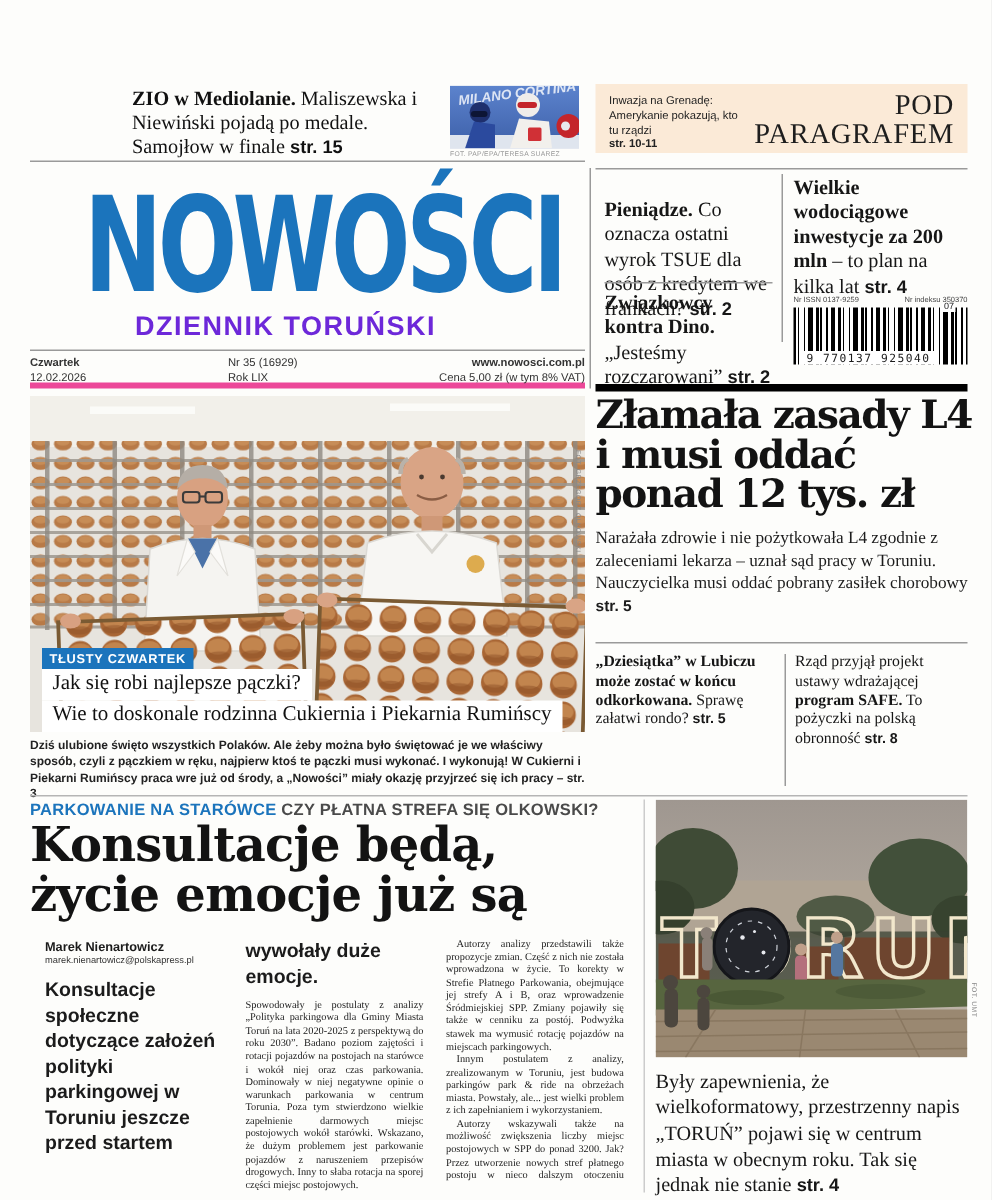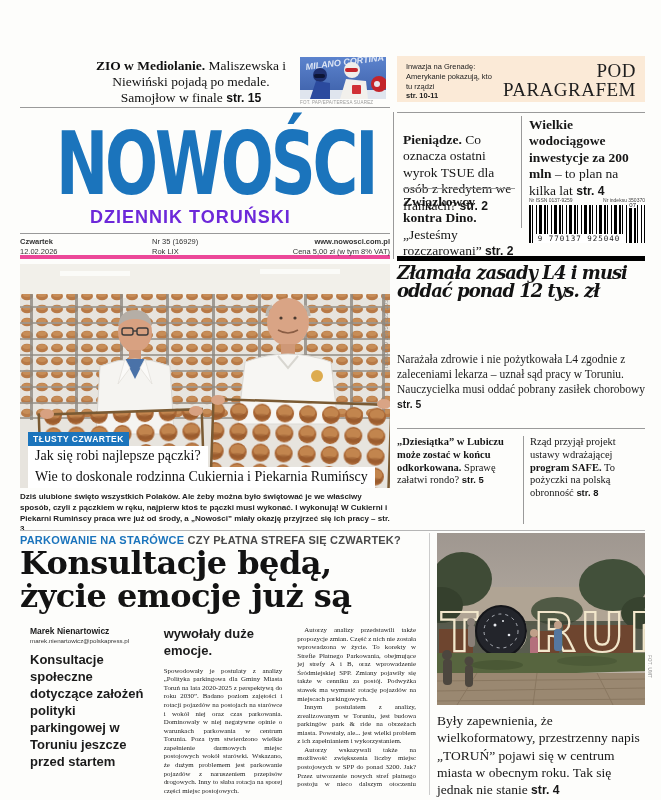--- a/index.html
+++ b/index.html
@@ -6,21 +6,21 @@
   .page{position:relative;width:661px;height:800px;background:#fdfdfb;overflow:hidden;
         font-family:"Liberation Sans",sans-serif;color:#1a1a1a;margin:0 auto;}
   .abs{position:absolute;}
   .rule{position:absolute;background:#9a9a9a;}
   .serif{font-family:"Liberation Serif",serif;}
   .hserif{font-family:"DejaVu Serif",serif;font-weight:700;color:#131313;}
   b,.b{font-weight:700;}
   .pref{font-family:"Liberation Sans",sans-serif;font-weight:700;font-size:0.9em;white-space:nowrap;}
 
   
-  .sport-tease{left:88px;top:58px;width:206px;text-align:center;font-family:"Liberation Serif",serif;
+  .sport-tease{left:88px;top:58px;width:206px;text-align:left;font-family:"Liberation Serif",serif;
                font-size:13.5px;line-height:1.2;color:#111;}
   .sport-photo{left:300px;top:57px;width:86px;height:42px;overflow:hidden;}
   .sport-credit{left:300px;top:100px;width:86px;font-size:4.5px;color:#9a9a9a;letter-spacing:.2px;}
   .pod-box{left:397px;top:56px;width:248px;height:46px;background:#fbead7;display:flex;}
   .pod-left{width:104px;padding:6px 6px 0 9px;font-size:7.5px;line-height:1.3;color:#222;}
   .pod-brand{flex:1;text-align:right;font-family:"Liberation Serif",serif;font-size:19px;
              line-height:.98;padding:6px 9px 0 0;color:#1e1e1e;letter-spacing:.5px;}
 
   
   .logo{left:56px;top:118px;width:340px;height:96px;}
@@ -46,21 +46,21 @@
   .bc-labels{display:flex;justify-content:space-between;font-size:5px;color:#444;}
   .bc-bars{position:relative;margin-top:2px;height:38px;background:
      repeating-linear-gradient(90deg,#000 0 2px,#fff 2px 3px,#000 3px 4px,#fff 4px 7px,#000 7px 8px,#fff 8px 10px,#000 10px 13px,#fff 13px 15px);}
   .bc-digits{position:absolute;left:6px;right:22px;bottom:0;background:#fff;text-align:center;
              font-size:7.5px;letter-spacing:1px;font-family:"DejaVu Sans Mono",monospace;}
   .bc-addon{position:absolute;top:-3px;right:8px;background:#fff;font-size:6px;padding:0 1px;}
 
   .blackbar{left:397px;top:256px;width:248px;height:5px;background:#000;}
 
   
-  .lead-head{left:397px;top:264px;width:252px;font-size:18px;line-height:1.02;letter-spacing:-1px;font-style:italic;}
+  .lead-head{left:397px;top:264px;width:252px;font-size:26px;line-height:1.02;letter-spacing:-1px;}
   .lead-dek{left:397px;top:352px;width:250px;font-size:11.5px;line-height:1.3;color:#1c1c1c;}
   .brief{font-family:"Liberation Serif",serif;font-size:10.5px;line-height:1.22;color:#161616;}
   .brief1{left:397px;top:436px;width:118px;}
   .brief2{left:530px;top:436px;width:116px;}
 
   
   .feature-photo{left:20px;top:264px;width:370px;height:224px;overflow:hidden;}
   .feat-label{left:28px;top:432px;background:#1b74bc;color:#fff;font-size:8.5px;font-weight:700;
               letter-spacing:.5px;padding:2px 5px;}
   .capline{position:absolute;left:28px;background:#fff;font-family:"Liberation Serif",serif;
@@ -251,21 +251,21 @@
     </svg>
   </div>
   <div class="vcred" style="left:383px;top:300px;">FOT. GRZEGORZ OLKOWSKI</div>
   <div class="abs feat-label">TŁUSTY CZWARTEK</div>
   <div class="capline" style="top:446px;">Jak się robi najlepsze pączki?</div>
   <div class="capline" style="top:467px;">Wie to doskonale rodzinna Cukiernia i Piekarnia Rumińscy</div>
   <div class="abs standfirst">Dziś ulubione święto wszystkich Polaków. Ale żeby można było świętować je we właściwy sposób, czyli z pączkiem w ręku, najpierw ktoś te pączki musi wykonać. I wykonują! W Cukierni i Piekarni Rumińscy praca wre już od środy, a „Nowości” miały okazję przyjrzeć się ich pracy – str. 3</div>
 
   <div class="abs fullrule"></div>
 
-  <div class="abs kicker"><span class="kt">PARKOWANIE NA STARÓWCE</span><span class="kq"> CZY PŁATNA STREFA SIĘ CZWARTEK?</span></div>
+  <div class="abs kicker"><span class="kt">PARKOWANIE NA STARÓWCE</span><span class="kq"> CZY PŁATNA STREFA SIĘ OLKOWSKI?</span></div>
   <div class="abs hserif art-head">
     <div>Konsultacje będą,</div>
     <div>życie emocje już są</div>
   </div>
 
   <div class="abs cols">
     <p class="author">Marek Nienartowicz</p>
     <p class="email">marek.nienartowicz@polskapress.pl</p>
     <p class="lead">Konsultacje społeczne dotyczące założeń polityki parkingowej w Toruniu jeszcze przed startem wywołały duże emocje.</p>
     <p>Spowodowały je postulaty z analizy „Polityka parkingowa dla Gminy Miasta Toruń na lata 2020-2025 z perspektywą do roku 2030”. Badano poziom zajętości i rotacji pojazdów na postojach na starówce i wokół niej oraz czas parkowania. Dominowały w niej negatywne opinie o warunkach parkowania w centrum Torunia. Poza tym stwierdzono wielkie zapełnienie darmowych miejsc postojowych wokół starówki. Wskazano, że dużym problemem jest parkowanie pojazdów z naruszeniem przepisów drogowych. Inny to słaba rotacja na sporej części miejsc postojowych.</p>

